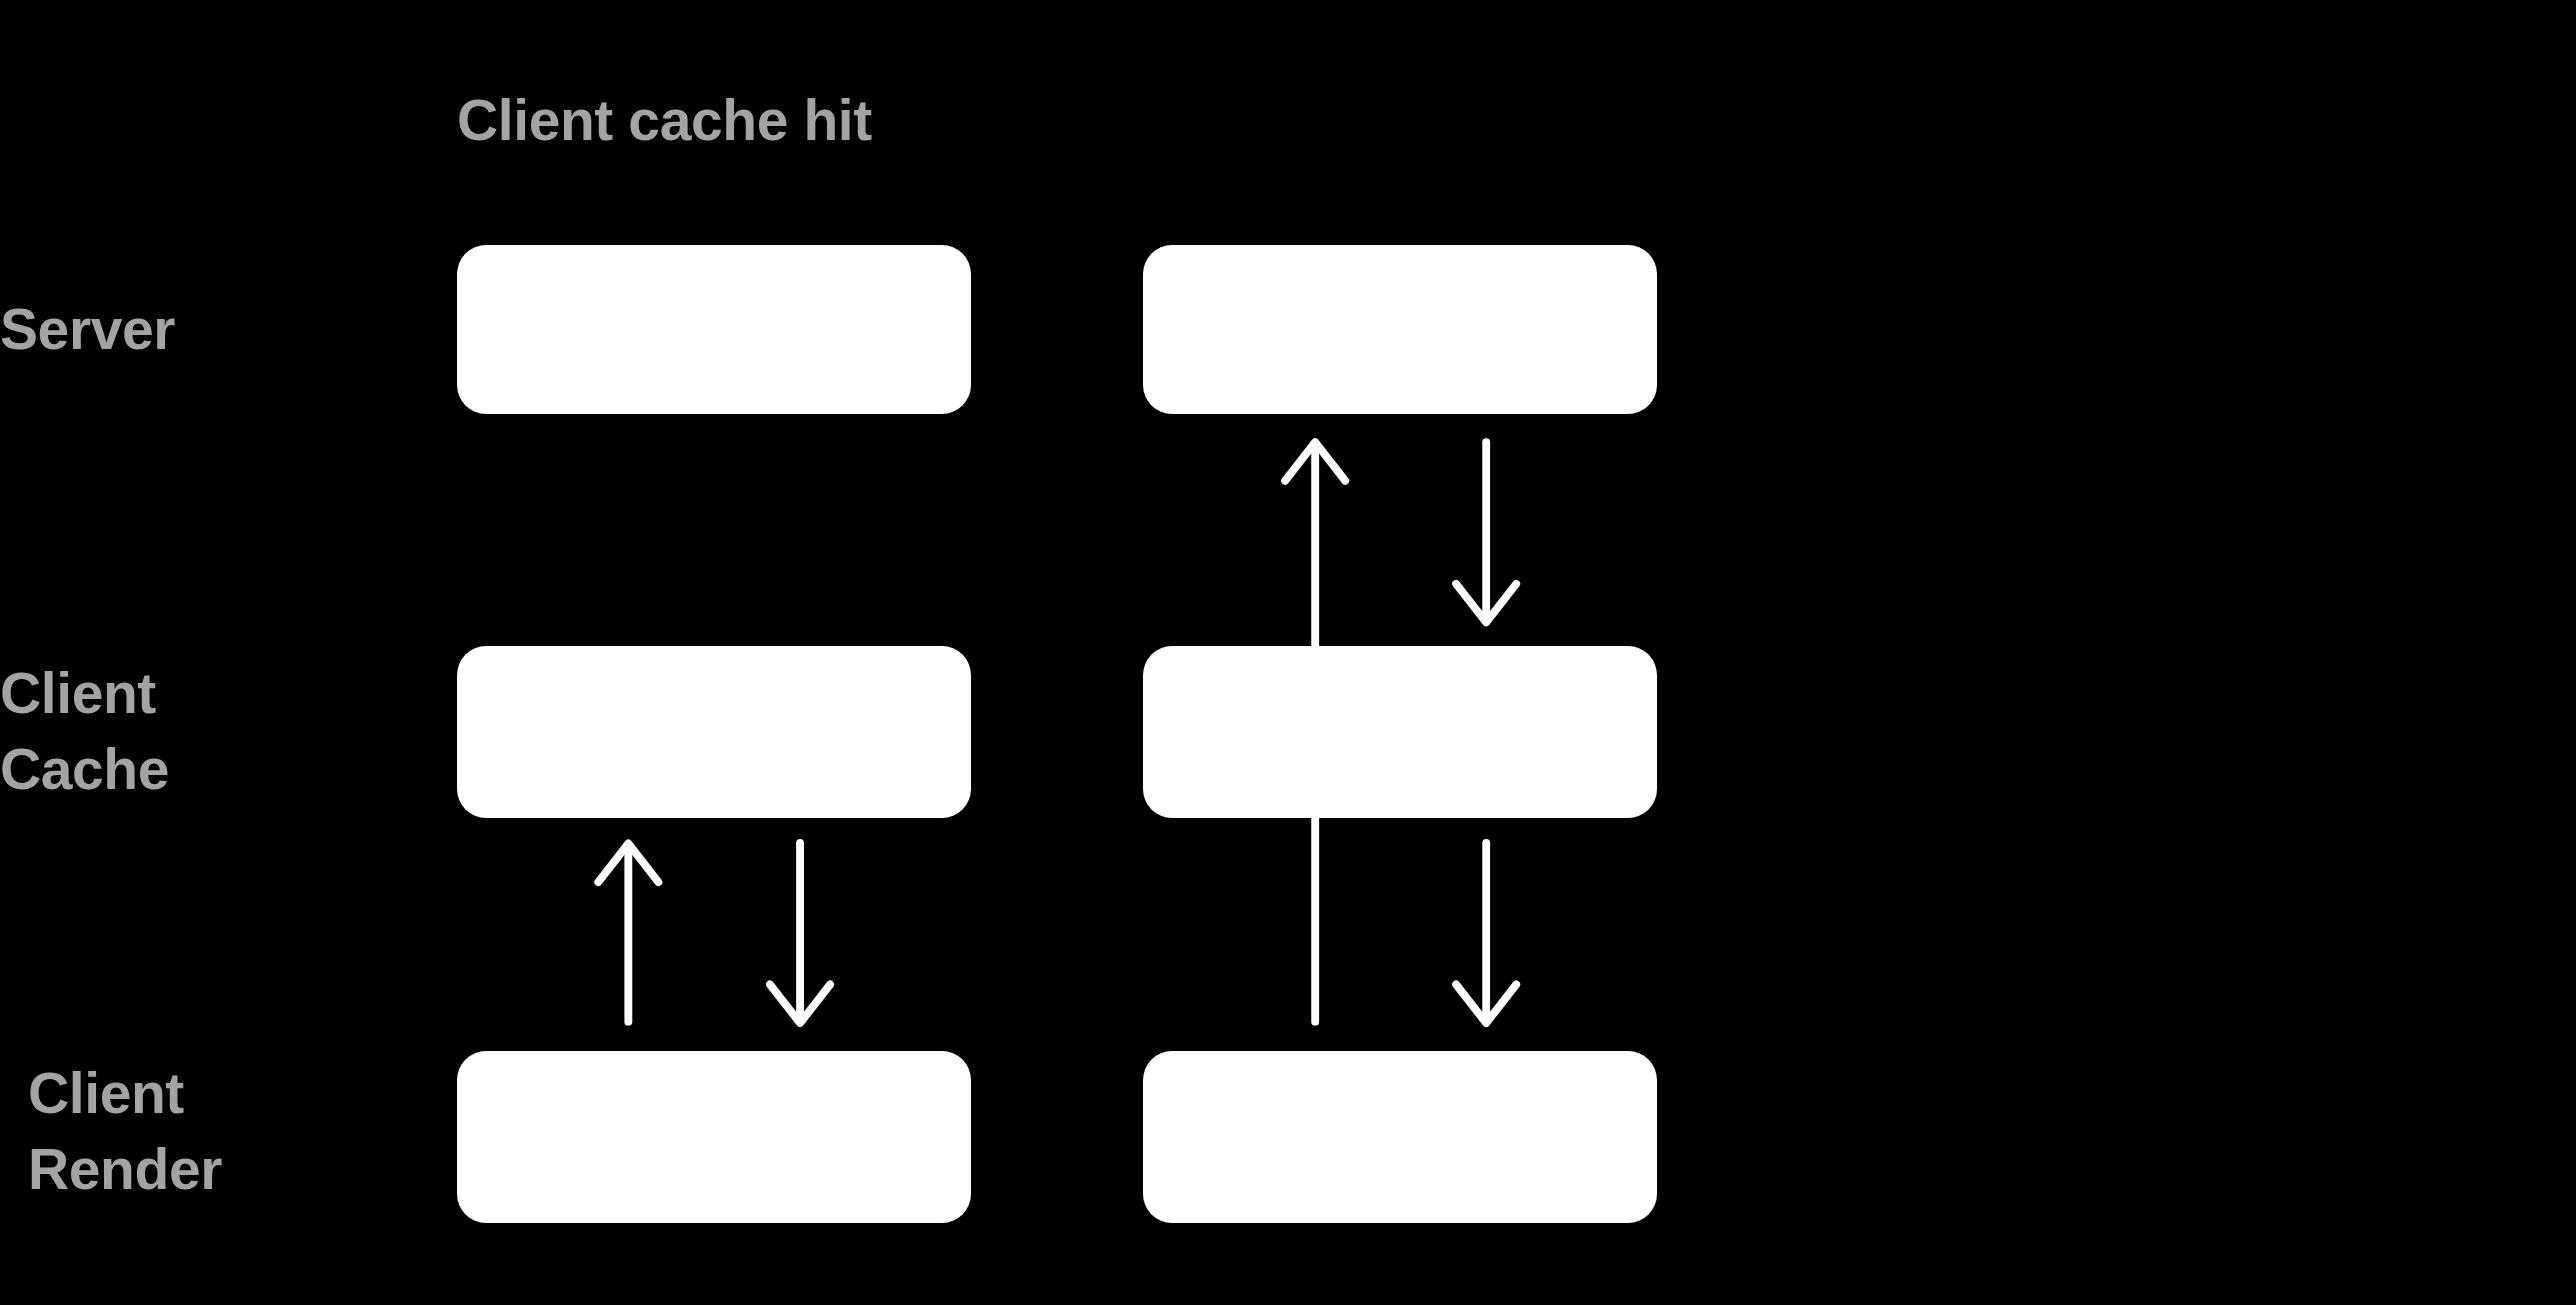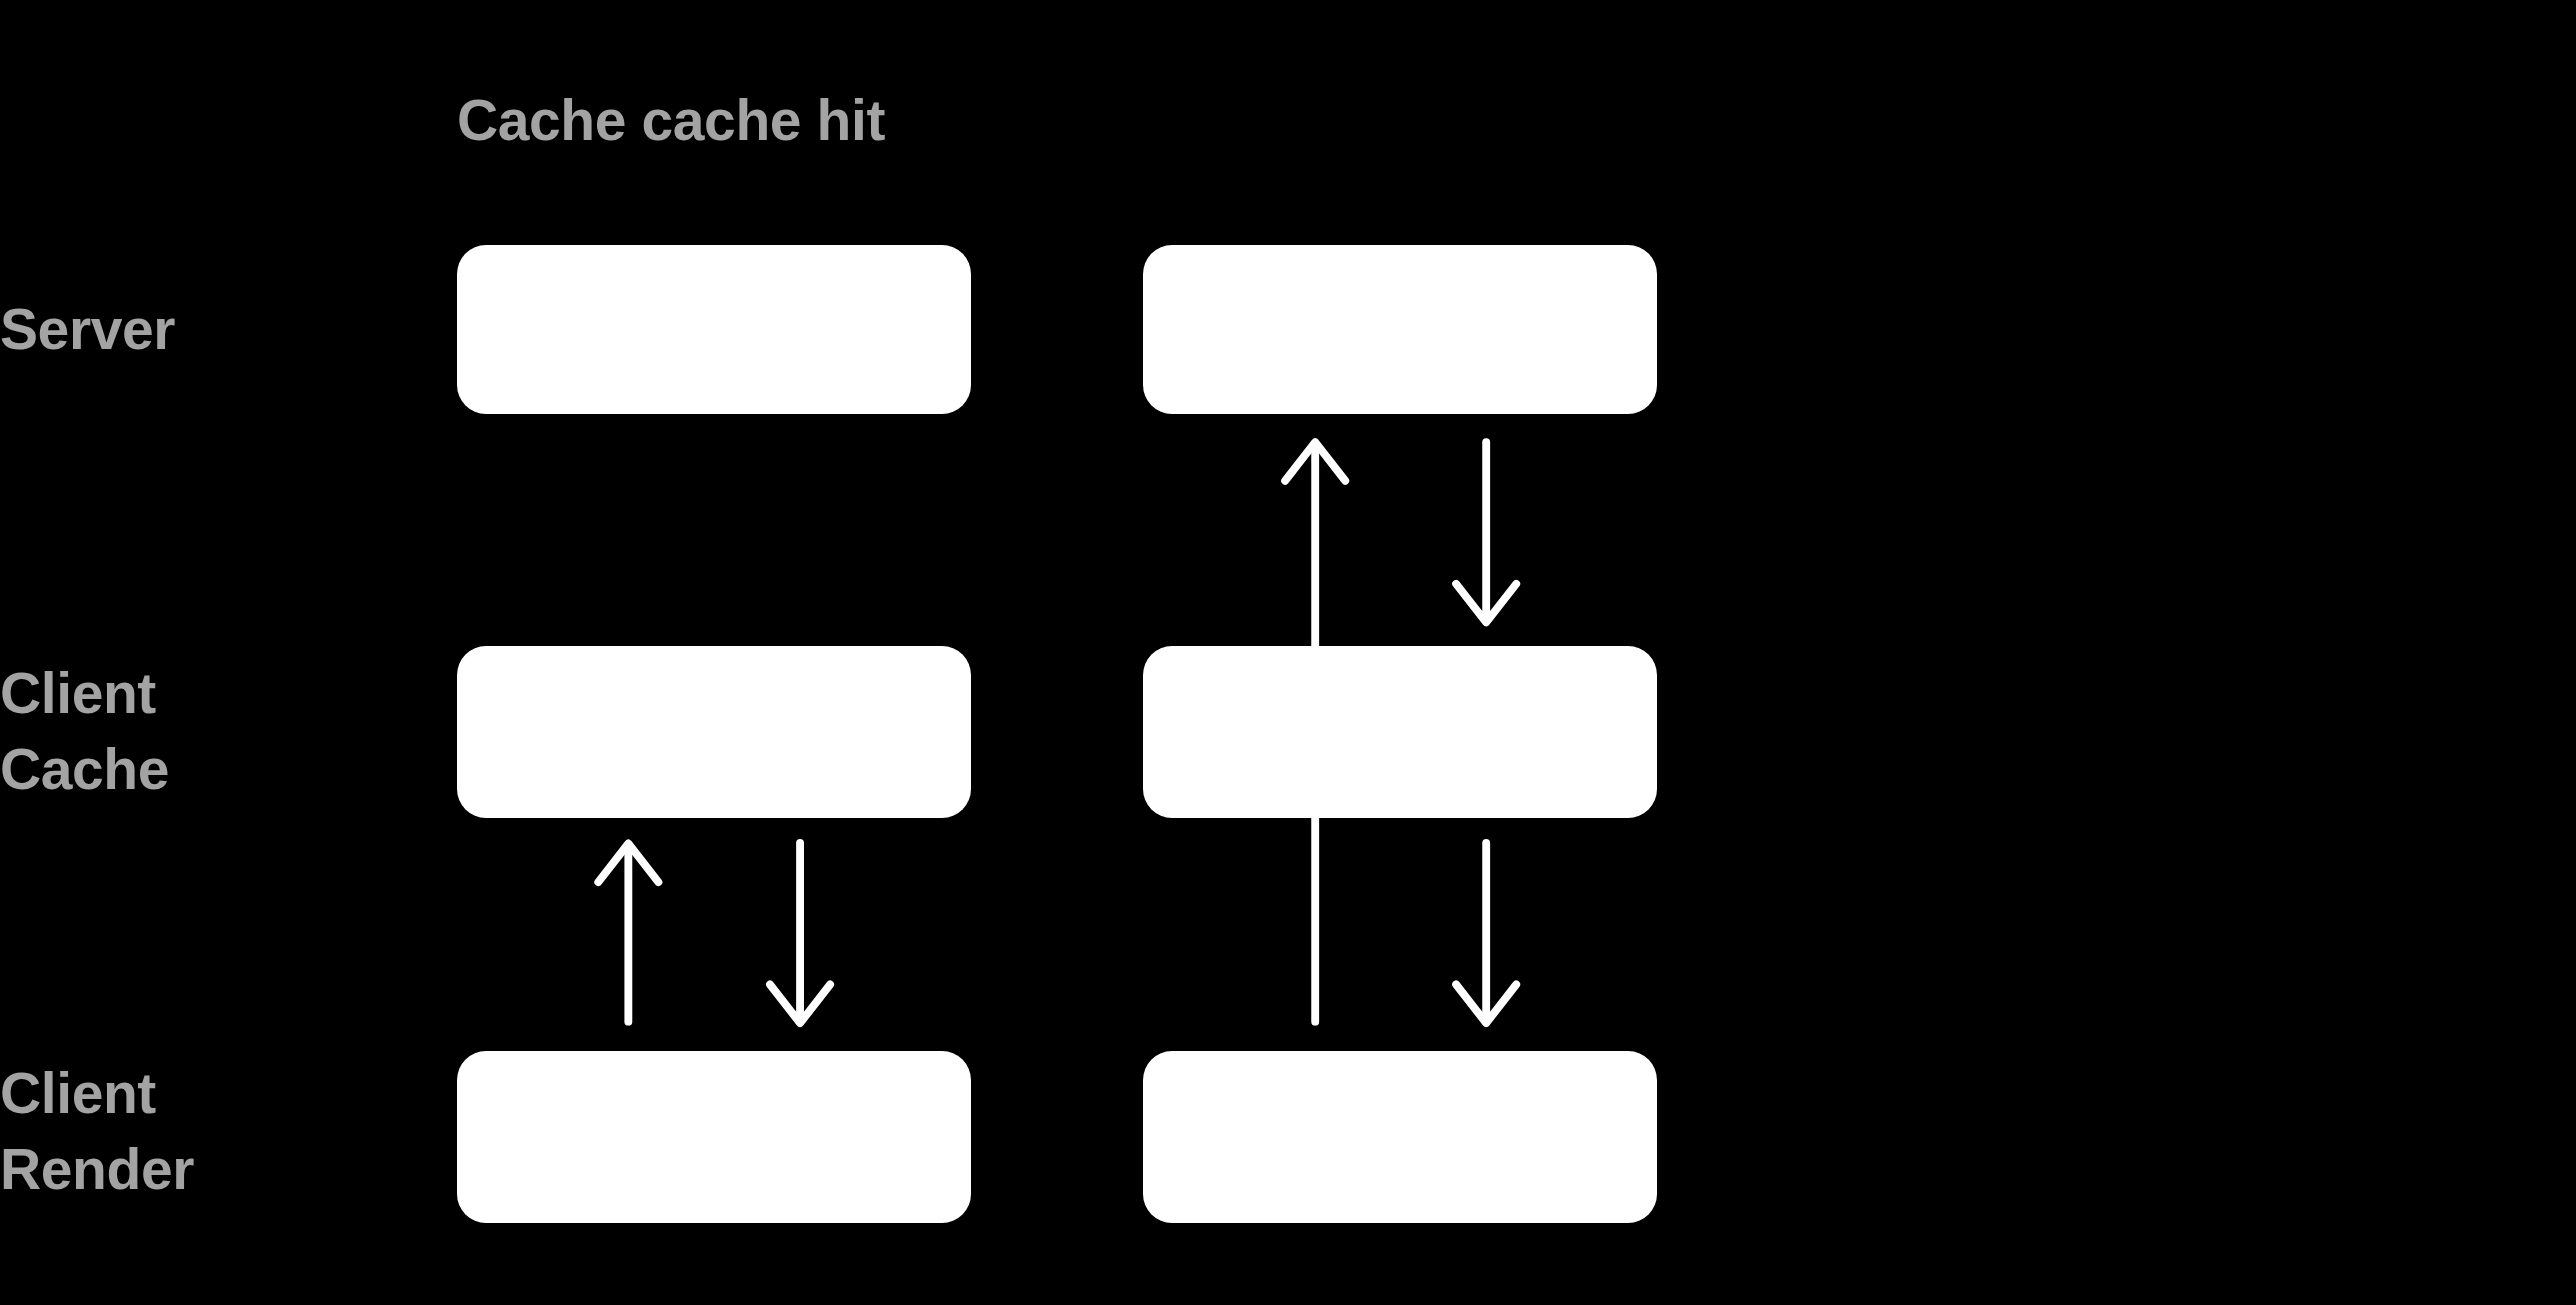--- a/index.html
+++ b/index.html
@@ -86,25 +86,25 @@
       <line x1="2077" y1="618" x2="2077" y2="860"></line>
       <polyline points="2035,816 2077,870 2119,816"></polyline>
     </g>
 
     <g>
       <line x1="2077" y1="1178" x2="2077" y2="1420"></line>
       <polyline points="2035,1376 2077,1430 2119,1376"></polyline>
     </g>
   </svg>
 
-  <div class="col-header" style="left:457px;">Cache cache hit</div>
+  <div class="col-header" style="left:457px;">Client cache hit</div>
 
   <div class="row-label" style="top:291px;">Server</div>
   <div class="row-label" style="top:655px;">Client Cache</div>
-  <div class="row-label" style="top:1055px;">Client Render</div>
+  <div class="row-label" style="top:1055px;padding-left:28px;">Client Render</div>
 
   <div class="box" style="left:457px;top:245px;height:169px;"></div>
   <div class="box" style="left:457px;top:646px;height:172px;"></div>
   <div class="box" style="left:457px;top:1051px;height:172px;"></div>
 
   <div class="box" style="left:1143px;top:245px;height:169px;"></div>
   <div class="box" style="left:1143px;top:646px;height:172px;"></div>
   <div class="box" style="left:1143px;top:1051px;height:172px;"></div>
 
 </div>

